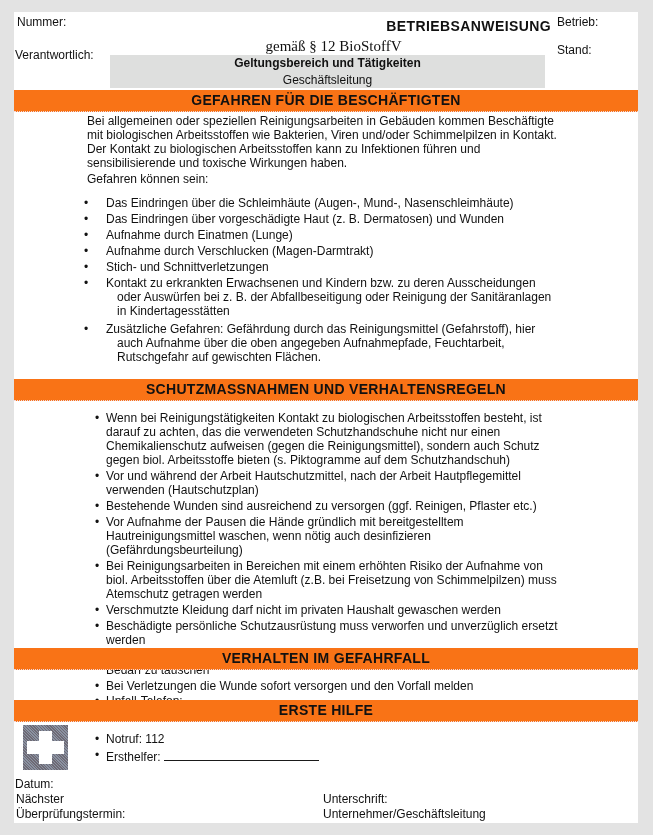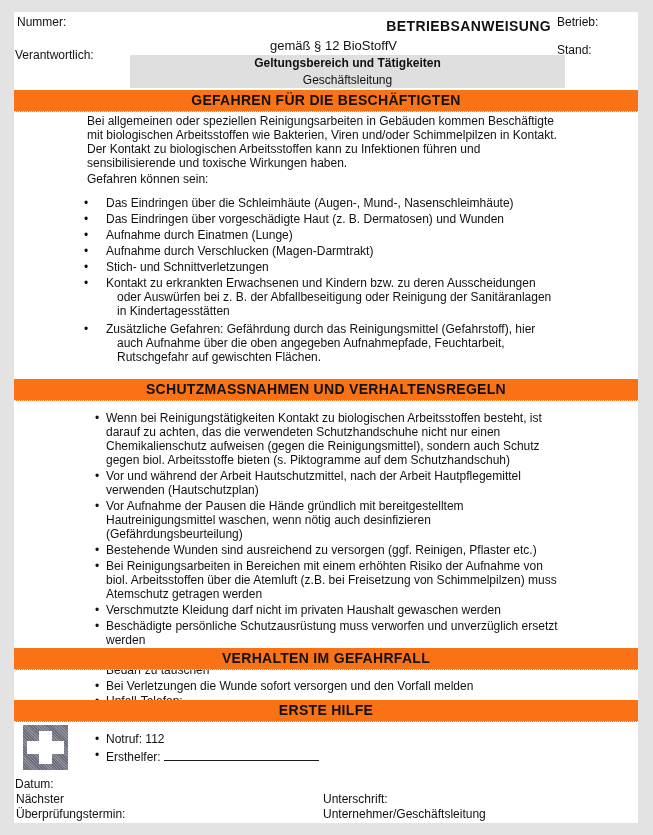--- a/index.html
+++ b/index.html
@@ -12,23 +12,23 @@
       overflow: hidden;
     }
     .sheet {
       position: absolute; left: 14px; top: 12px;
       width: 624px; height: 811px;
       background: #ffffff;
     }
     .abs { position: absolute; }
     .label { font-size: 12px; line-height: 14px; }
     .title { font-size: 14px; font-weight: bold; letter-spacing: 0.4px; }
-    .subtitle { font-size: 13px; }
+    .subtitle { font-size: 15px; font-family: Liberation Serif, serif; }
     .scope-box {
-      position: absolute; left: 116px; top: 43px; width: 435px; height: 33px;
+      position: absolute; left: 96px; top: 43px; width: 435px; height: 33px;
       background: #dedfde;
     }
     .scope-box .t1 { position:absolute; left:0; right:0; top:1px; text-align:center; font-size:12px; font-weight:bold; }
     .scope-box .t2 { position:absolute; left:0; right:0; top:18px; text-align:center; font-size:12px; }
     .bar {
       position: absolute; left: 0; width: 624px; height: 21px;
       background: #f97316;
       border-bottom: 1px dotted #f0d8dc;
       text-align: center;
       font-size: 14px; font-weight: bold; line-height: 21px;
@@ -84,22 +84,22 @@
       <li style="margin-bottom:4px;">Kontakt zu erkrankten Erwachsenen und Kindern bzw. zu deren Ausscheidungen oder Auswürfen bei z. B. der Abfallbeseitigung oder Reinigung der Sanitäranlagen in Kindertagesstätten</li>
       <li>Zusätzliche Gefahren: Gefährdung durch das Reinigungsmittel (Gefahrstoff), hier auch Aufnahme über die oben angegeben Aufnahmepfade, Feuchtarbeit, Rutschgefahr auf gewischten Flächen.</li>
     </ul>
   </div>
 
   <div class="bar" style="top:367px;">SCHUTZMASSNAHMEN UND VERHALTENSREGELN</div>
   <div class="body-text" style="top:391px;">
     <ul class="blist">
       <li>Wenn bei Reinigungstätigkeiten Kontakt zu biologischen Arbeitsstoffen besteht, ist darauf zu achten, das die verwendeten Schutzhandschuhe nicht nur einen Chemikalienschutz aufweisen (gegen die Reinigungsmittel), sondern auch Schutz gegen biol. Arbeitsstoffe bieten (s. Piktogramme auf dem Schutzhandschuh)</li>
       <li>Vor und während der Arbeit Hautschutzmittel, nach der Arbeit Hautpflegemittel verwenden (Hautschutzplan)</li>
+      <li>Bestehende Wunden sind ausreichend zu versorgen (ggf. Reinigen, Pflaster etc.)</li>
       <li>Vor Aufnahme der Pausen die Hände gründlich mit bereitgestelltem Hautreinigungsmittel waschen, wenn nötig auch desinfizieren (Gefährdungsbeurteilung)</li>
-      <li>Bestehende Wunden sind ausreichend zu versorgen (ggf. Reinigen, Pflaster etc.)</li>
       <li>Bei Reinigungsarbeiten in Bereichen mit einem erhöhten Risiko der Aufnahme von biol. Arbeitsstoffen über die Atemluft (z.B. bei Freisetzung von Schimmelpilzen) muss Atemschutz getragen werden</li>
       <li>Verschmutzte Kleidung darf nicht im privaten Haushalt gewaschen werden</li>
       <li>Beschädigte persönliche Schutzausrüstung muss verworfen und unverzüglich ersetzt werden</li>
       <li>Arbeitskleidung ist gemäß Reinigungs- und Hygieneplan regelmäßig sowie bei Bedarf zu tauschen</li>
     </ul>
   </div>
 
   <div class="bar" style="top:636px;">VERHALTEN IM GEFAHRFALL</div>
   <div class="body-text" style="top:659px;">
     <ul class="blist">

